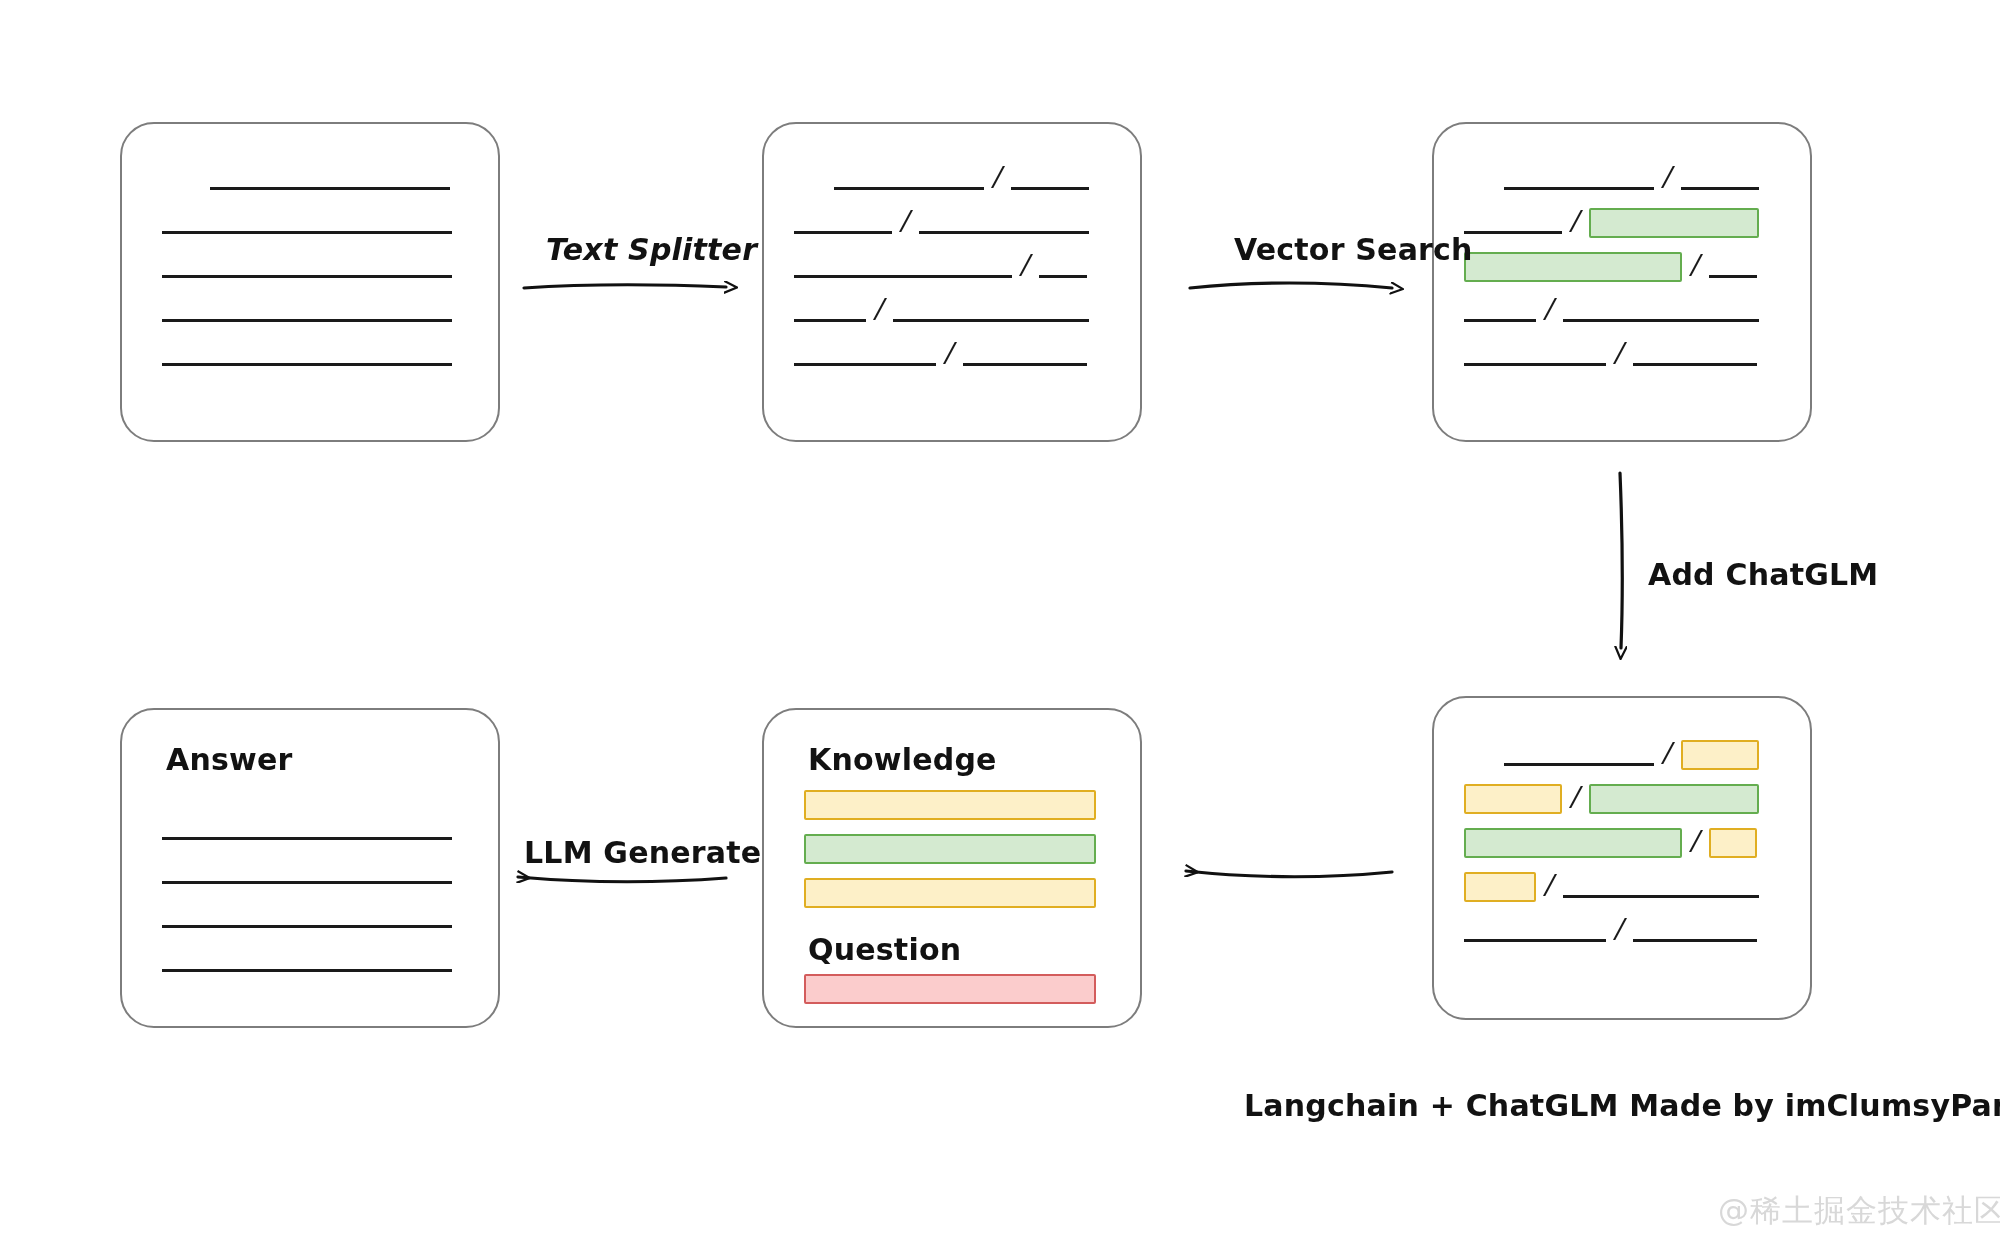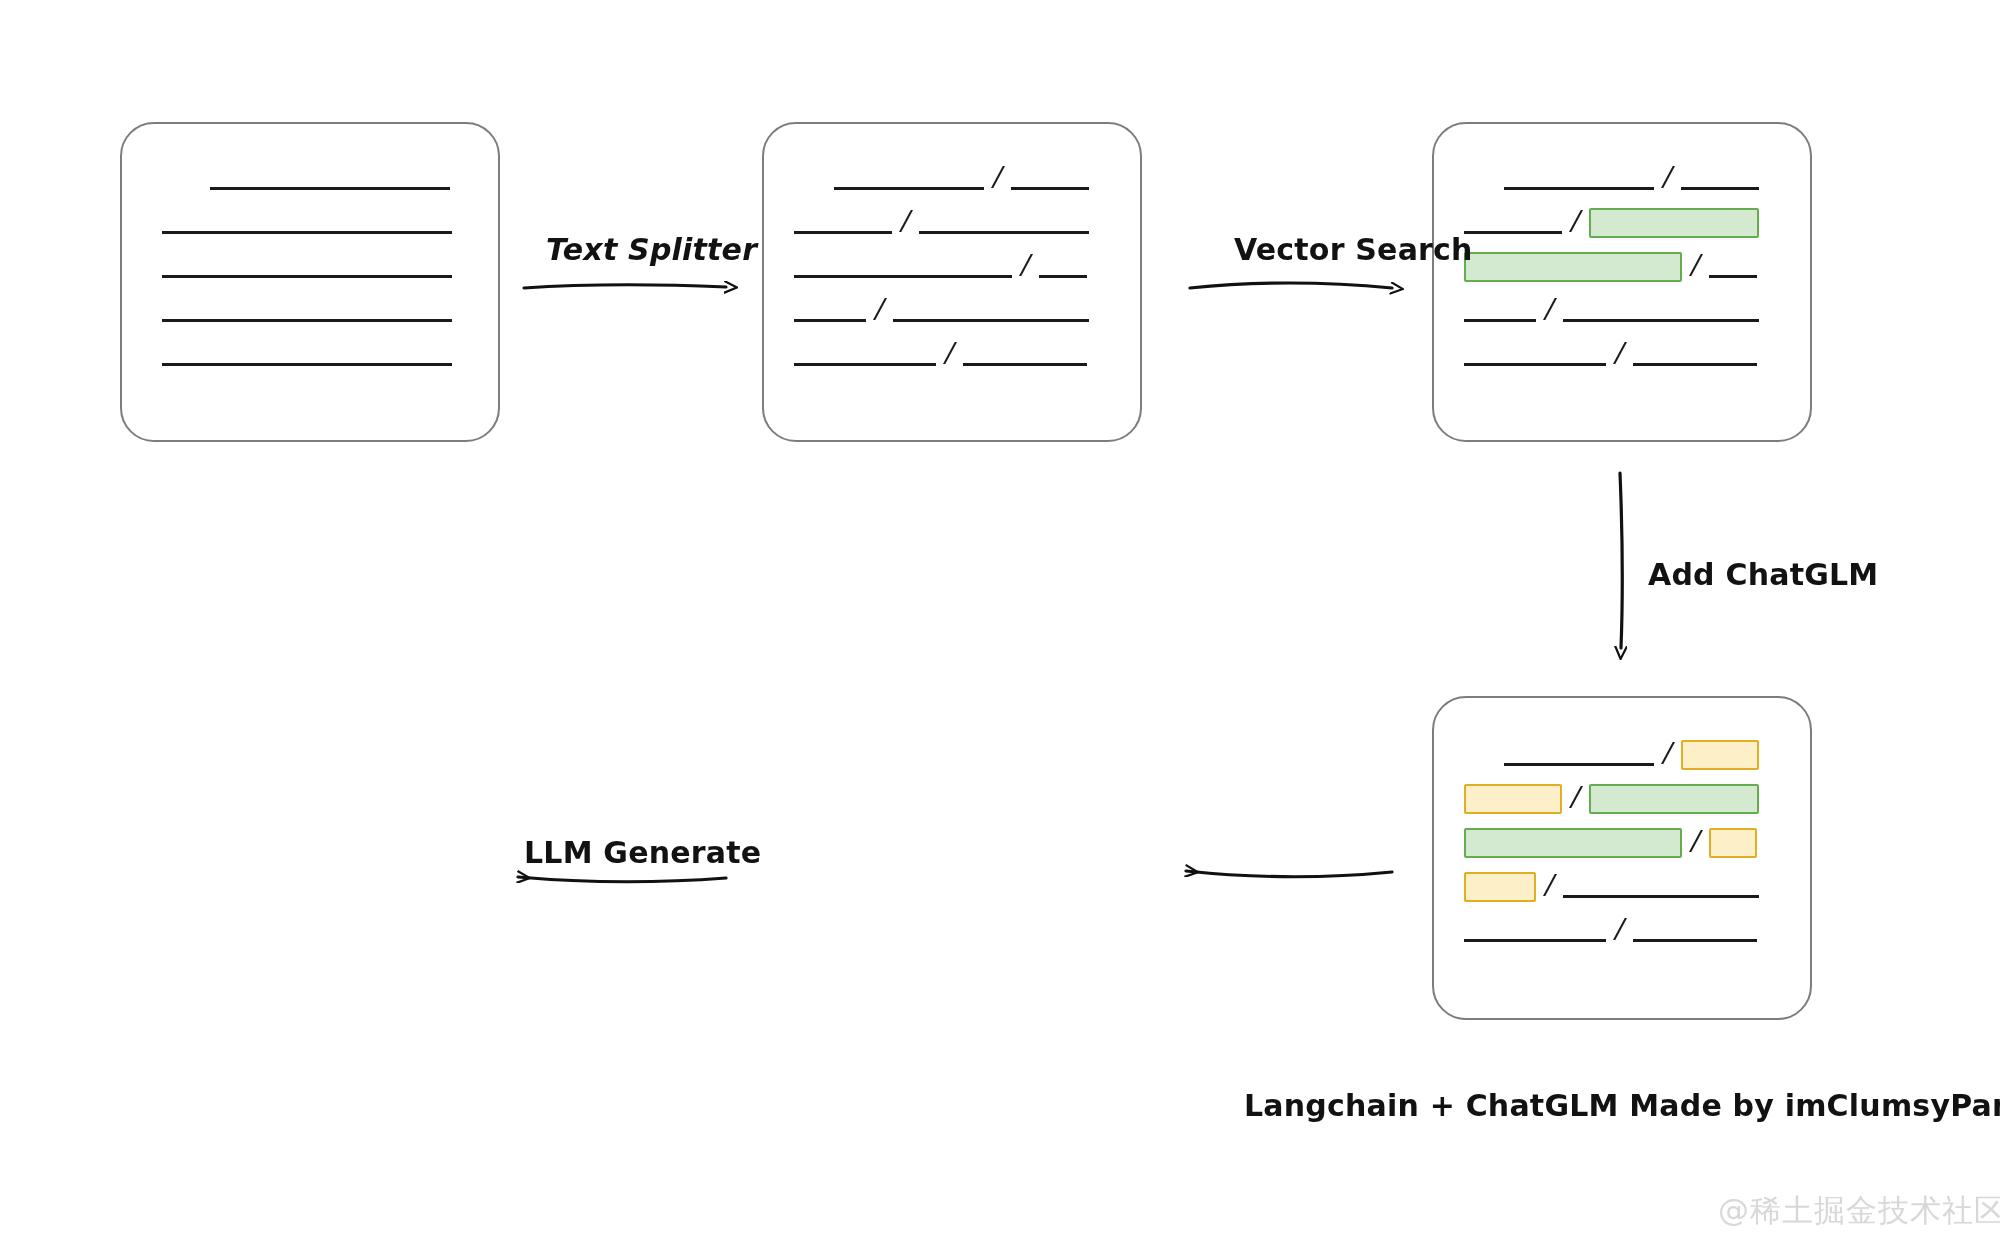--- a/index.html
+++ b/index.html
@@ -194,21 +194,56 @@
           <span class="rule" style="width: 196px;"></span>
         </div>
         <div class="row" style="top: 216px; left: 30px;">
           <span class="rule" style="width: 142px;"></span>
           <span class="slash">/</span>
           <span class="rule" style="width: 124px;"></span>
         </div>
       </div>
   </div>
 
-
+  <div class="card" id="card-answer" style="left:120px; top:708px; width:380px; height:320px;">
+    <div class="card-label" style="left:44px; top:32px;">Answer</div>
+    <div class="card-body">
+        <div class="row" style="top: 104px; left: 40px;">
+          <span class="rule" style="width: 290px;"></span>
+        </div>
+        <div class="row" style="top: 148px; left: 40px;">
+          <span class="rule" style="width: 290px;"></span>
+        </div>
+        <div class="row" style="top: 192px; left: 40px;">
+          <span class="rule" style="width: 290px;"></span>
+        </div>
+        <div class="row" style="top: 236px; left: 40px;">
+          <span class="rule" style="width: 290px;"></span>
+        </div>
+      </div>
+  </div>
+
+  <div class="card" id="card-prompt" style="left:762px; top:708px; width:380px; height:320px;">
+    <div class="card-label" style="left:44px; top:32px;">Knowledge</div>
+    <div class="card-label" style="left:44px; top:222px;">Question</div>
+    <div class="card-body">
+        <div class="row" style="top: 80px; left: 40px;">
+          <span class="chip yellow" style="width: 292px;"></span>
+        </div>
+        <div class="row" style="top: 124px; left: 40px;">
+          <span class="chip green" style="width: 292px;"></span>
+        </div>
+        <div class="row" style="top: 168px; left: 40px;">
+          <span class="chip yellow" style="width: 292px;"></span>
+        </div>
+        <div class="row" style="top: 264px; left: 40px;">
+          <span class="chip red" style="width: 292px;"></span>
+        </div>
+      </div>
+  </div>
 
   <div class="card" id="card-context" style="left:1432px; top:696px; width:380px; height:324px;">
     <div class="card-body">
         <div class="row" style="top: 42px; left: 70px;">
           <span class="rule" style="width: 150px;"></span>
           <span class="slash">/</span>
           <span class="chip yellow" style="width: 78px;"></span>
         </div>
         <div class="row" style="top: 86px; left: 30px;">
           <span class="chip yellow" style="width: 98px;"></span>

